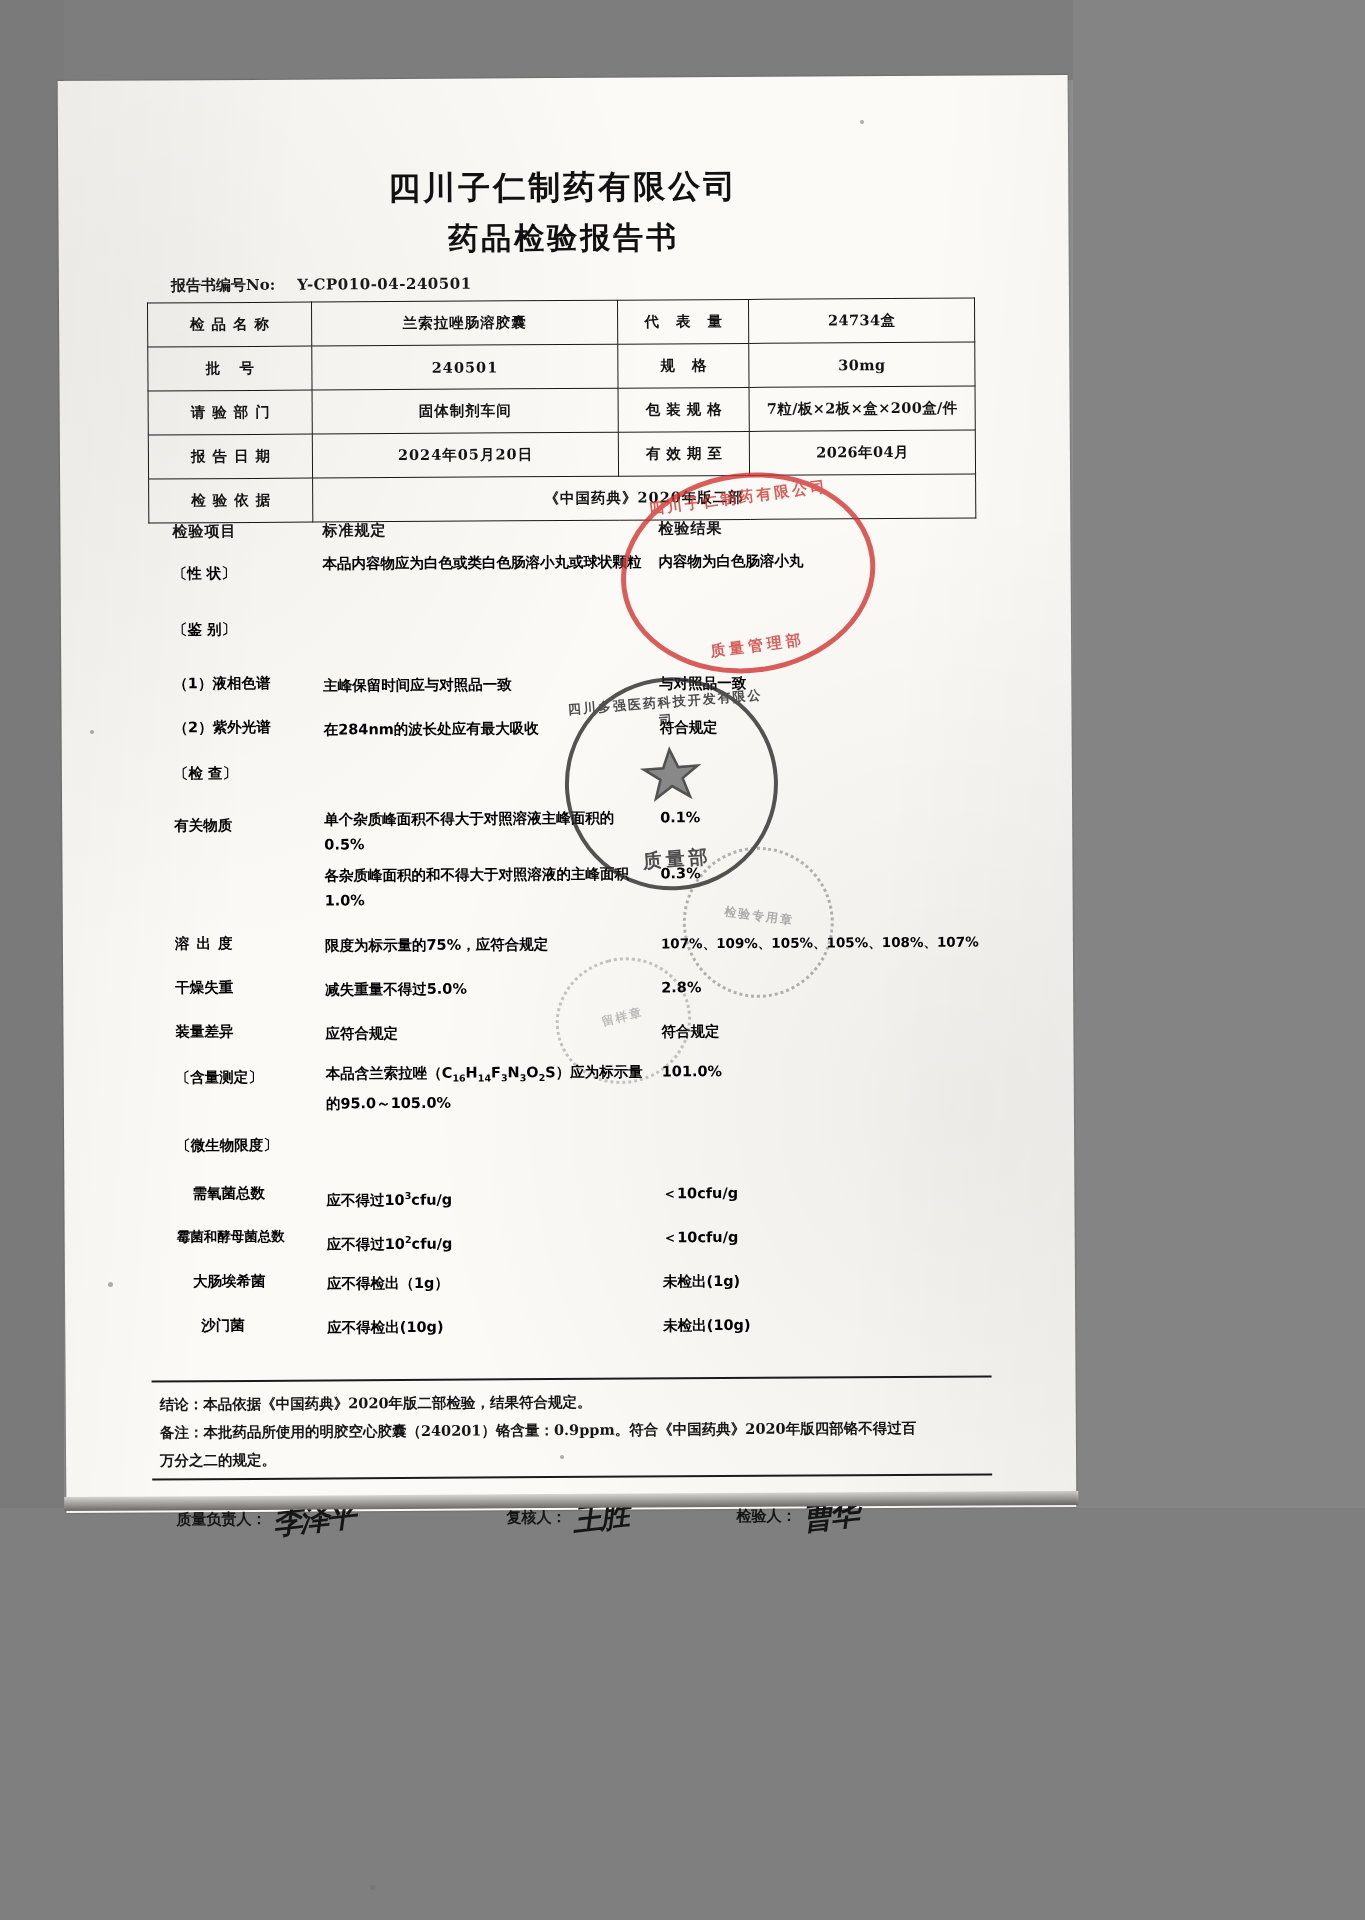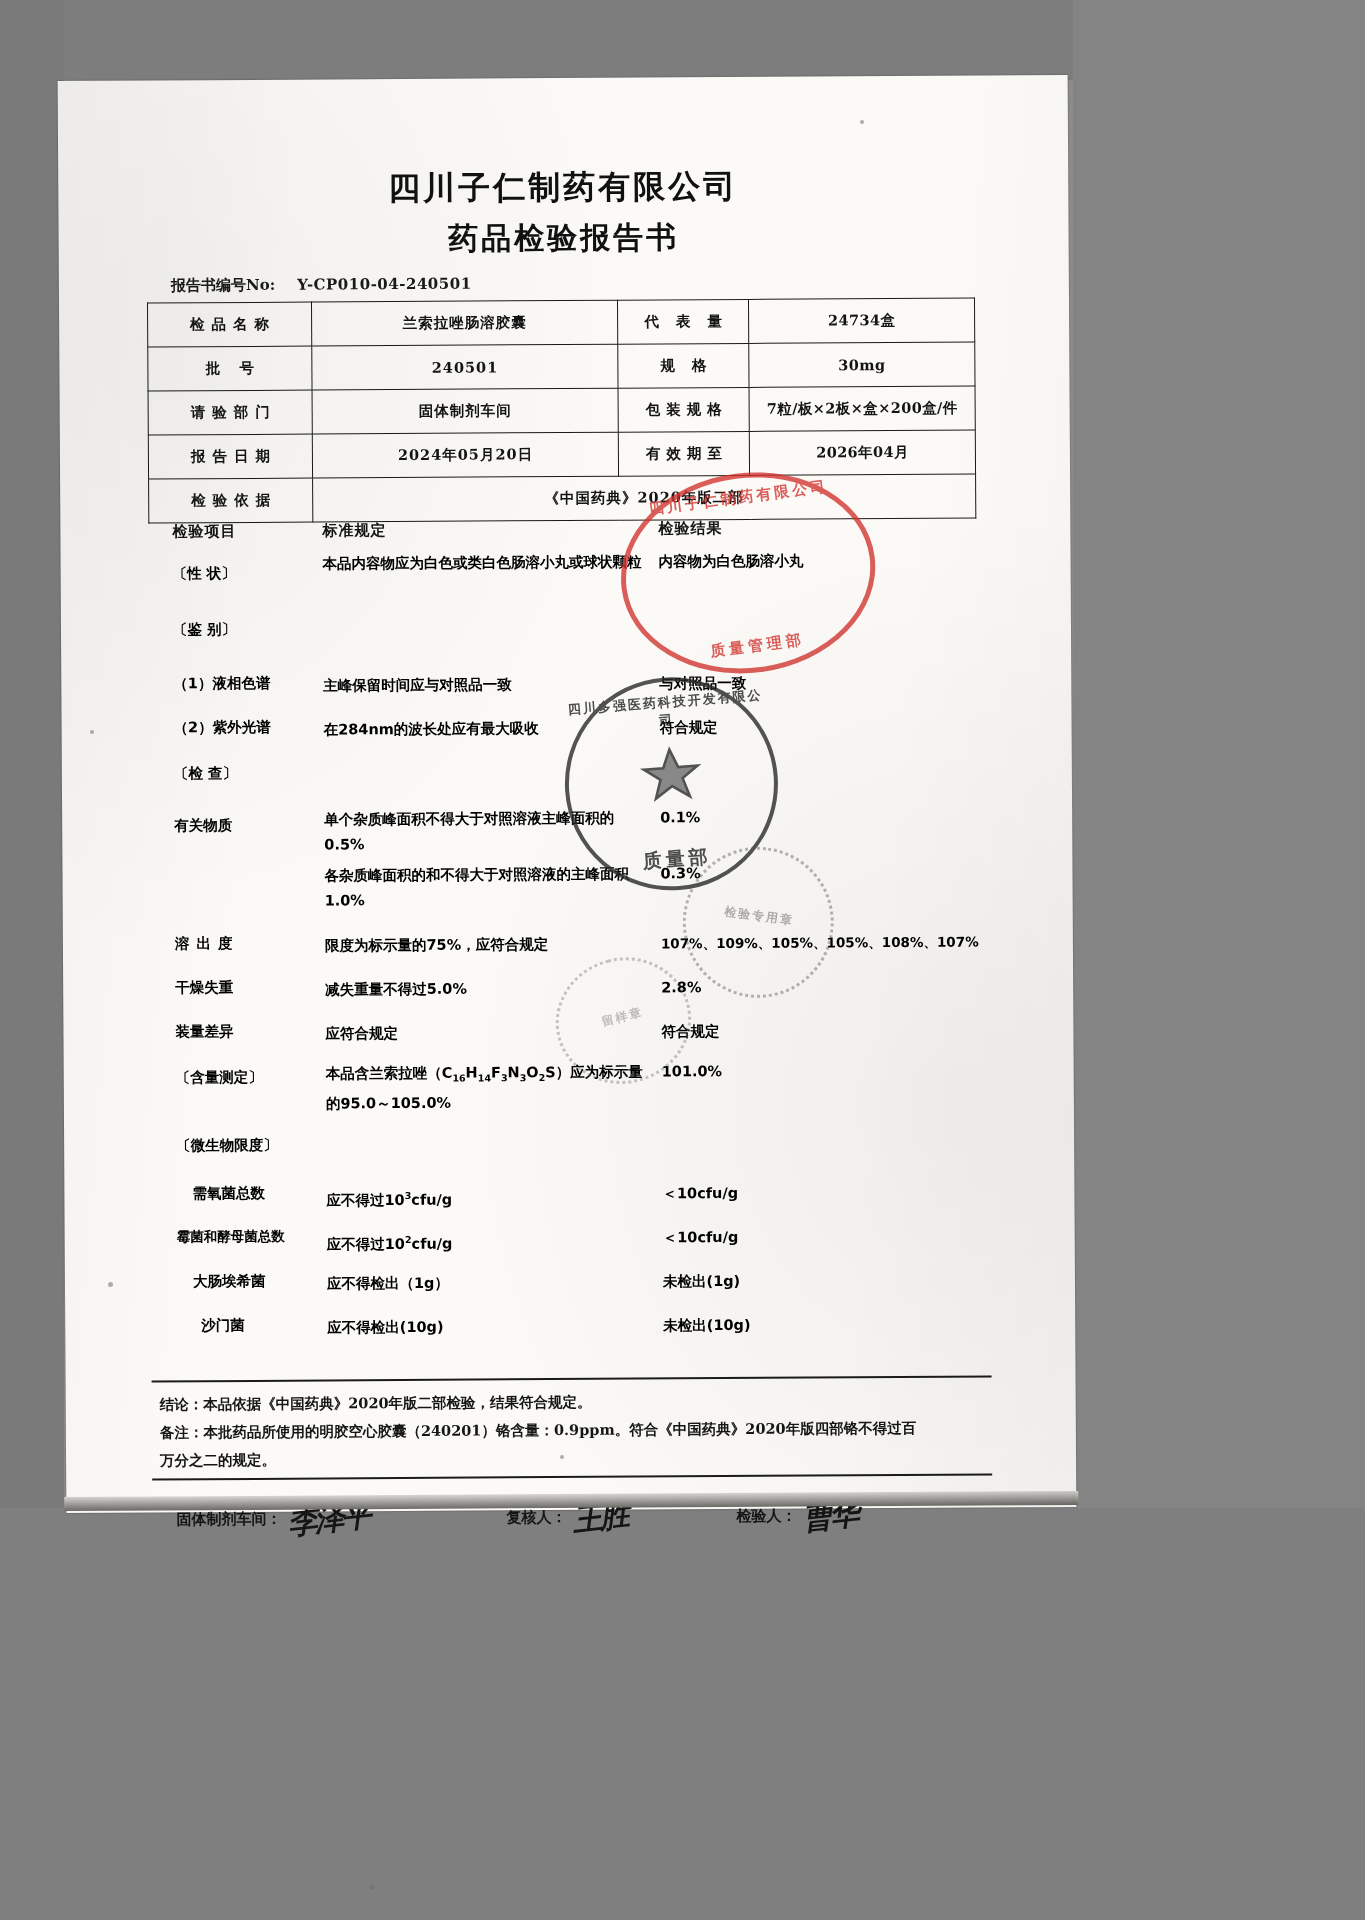--- a/index.html
+++ b/index.html
@@ -344,21 +344,21 @@
       <hr class="divtop" style="top:1300px">
       <div class="concl" style="top:1310px">
         <div>结论：本品依据《中国药典》2020年版二部检验，结果符合规定。</div>
         <div>备注：本批药品所使用的明胶空心胶囊（240201）铬含量：0.9ppm。符合《中国药典》2020年版四部铬不得过百</div>
         <div>万分之二的规定。</div>
       </div>
       <hr class="divbot" style="top:1398px">
 
       <div class="sigrow" style="top:1408px">
         <div class="sig s1">
-          <span>固体制剂车间：</span><span class="sg">李泽平</span>
+          <span>质量负责人：</span><span class="sg">李泽平</span>
         </div>
         <div class="sig s2">
           <span>复核人：</span><span class="sg">王胜</span>
         </div>
         <div class="sig s3">
           <span>检验人：</span><span class="sg">曹华</span>
         </div>
       </div>
 
       <div class="seal seal-red">

